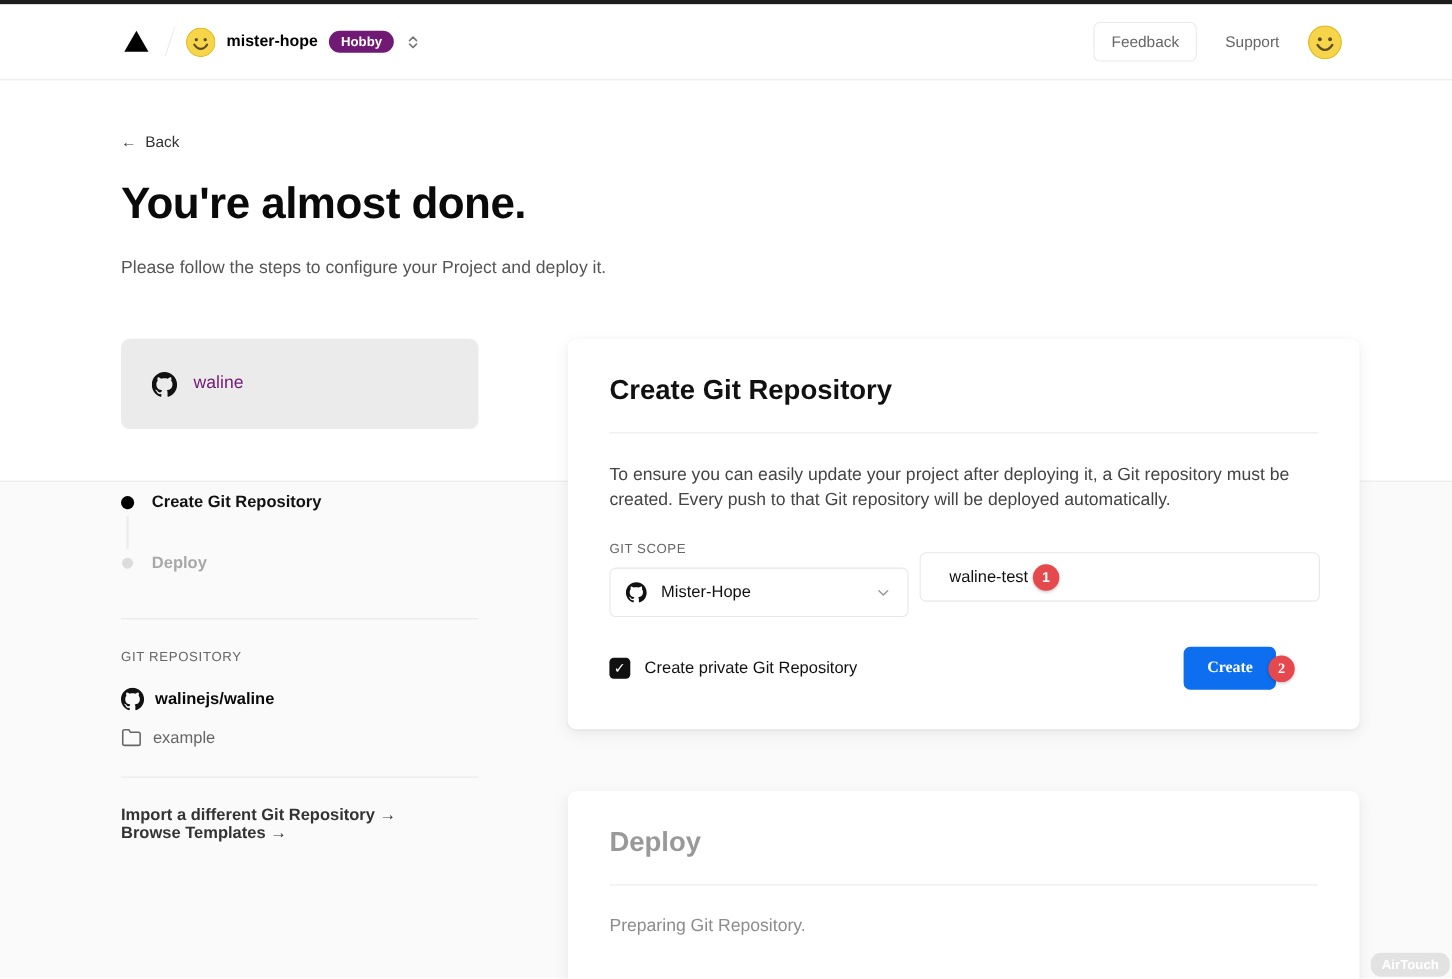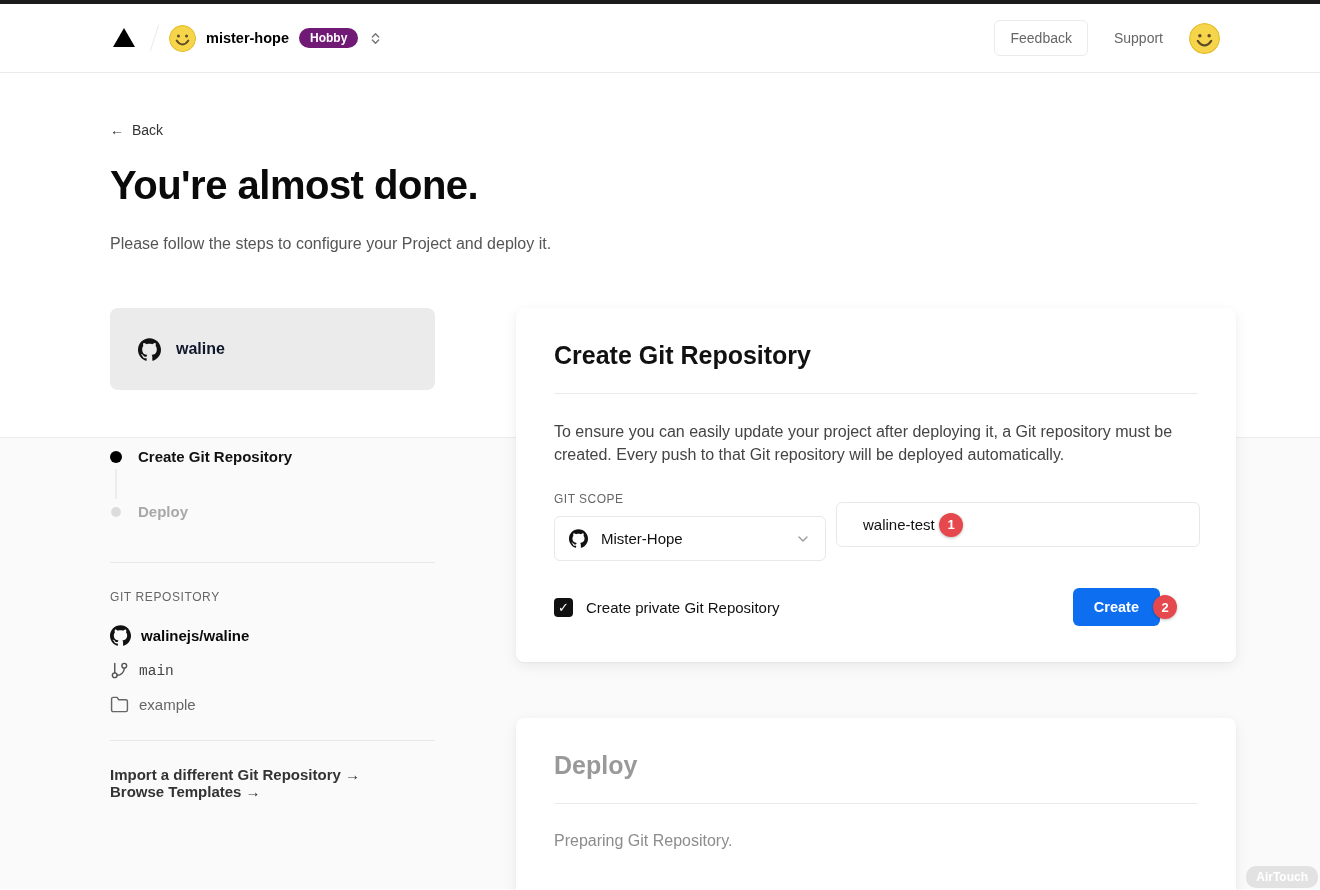--- a/index.html
+++ b/index.html
@@ -36,21 +36,21 @@
   .page-subtitle { margin-top:27px; font-size:16px; color:#555; }
 
   .columns { margin-top:55px; display:flex; }
   .col-left { width:325px; flex:none; }
   .col-right { width:720px; flex:none; margin-left:81px; }
 
   
   .project-card { height:82px; background:#ebebeb; border-radius:8px;
     display:flex; align-items:center; gap:15px; padding:0 28px; }
   .project-card .gh { width:23px; height:23px; }
-  .project-name { font-size:16px; font-weight:700; color:#0f172a; }
+  .project-name { font-size:16px; font-weight:400; color:#701a75; }
 
   .steps { margin-top:58px; }
   .step { display:flex; align-items:center; gap:16px; }
   .step .dot { width:12px; height:12px; border-radius:50%; background:#000; flex:none; }
   .step-label { font-size:15px; font-weight:700; color:#111; }
   .connector { width:2px; height:30px; background:#ececec; margin:4px 0 4px 5px; }
   .step.inactive .dot { width:10px; height:10px; margin:0 1px; background:#dcdcdc; }
   .step.inactive .step-label { color:#a8a8a8; }
 
   .divider-h { height:1px; background:#e8e8e8; }
@@ -89,21 +89,21 @@
   .annot { width:24px; height:24px; border-radius:50%; background:#e5484d; color:#fff;
     font-size:13px; font-weight:700; display:flex; align-items:center; justify-content:center;
     box-shadow:0 1px 3px rgba(0,0,0,.25); }
   .annot-1 { position:absolute; left:103px; top:50%; transform:translateY(-50%); }
 
   .actions-row { margin-top:27px; display:flex; align-items:center; justify-content:space-between; }
   .checkbox-group { display:flex; align-items:center; gap:13px; cursor:pointer; }
   .checkbox { width:19px; height:19px; background:#111; border-radius:4px; color:#fff;
     font-size:13px; display:flex; align-items:center; justify-content:center; }
   .checkbox-label { font-size:15px; color:#111; }
-  .create-wrap { position:relative; margin-right:38px; }
+  .create-wrap { position:relative; margin-right:38px;font-family:Liberation Serif, serif; }
   .create-btn { background:#0d6ef0; color:#fff; border:none; border-radius:6px;
     font-size:14.5px; font-weight:700; padding:11px 21px; cursor:pointer; font-family:inherit; }
   .annot-2 { position:absolute; right:-17px; top:50%; transform:translateY(-50%); }
 
   .deploy-card { margin-top:56px; min-height:200px; }
   .deploy-title { color:#999; }
   .deploy-status { margin-top:28px; font-size:16px; color:#8c8c8c; }
 
   .watermark { position:fixed; right:2px; bottom:2px; background:#e2e2e2; color:#fff;
     font-size:12px; font-weight:700; padding:4px 10px; border-radius:10px; }
@@ -203,29 +203,20 @@
         <div class="section-label">GIT REPOSITORY</div>
 
         <div class="repo-rows">
           <div class="repo-row">
             <svg class="gh" viewBox="0 0 24 24">
                 <use href="#gh-mark"></use>
               </svg>
             <span class="repo-name">walinejs/waline</span>
           </div>
           <div class="repo-row">
-            <svg class="icon-line" viewBox="0 0 24 24" fill="none" stroke="currentColor" stroke-width="1.8" stroke-linecap="round">
-                <line x1="6" y1="3" x2="6" y2="15"></line>
-                <circle cx="18" cy="6" r="3"></circle>
-                <circle cx="6" cy="18" r="3"></circle>
-                <path d="M18 9a9 9 0 0 1-9 9"></path>
-              </svg>
-            <span class="branch-name">main</span>
-          </div>
-          <div class="repo-row">
             <svg class="icon-line" viewBox="0 0 24 24" fill="none" stroke="currentColor" stroke-width="1.8" stroke-linejoin="round" style="color:#666">
                 <path d="M22 19a2 2 0 0 1-2 2H4a2 2 0 0 1-2-2V5a2 2 0 0 1 2-2h5l2 3h9a2 2 0 0 1 2 2z"></path>
               </svg>
             <span class="dir-name">example</span>
           </div>
         </div>
 
         <div class="divider-h lc-div2"></div>
 
         <div class="lc-links">

